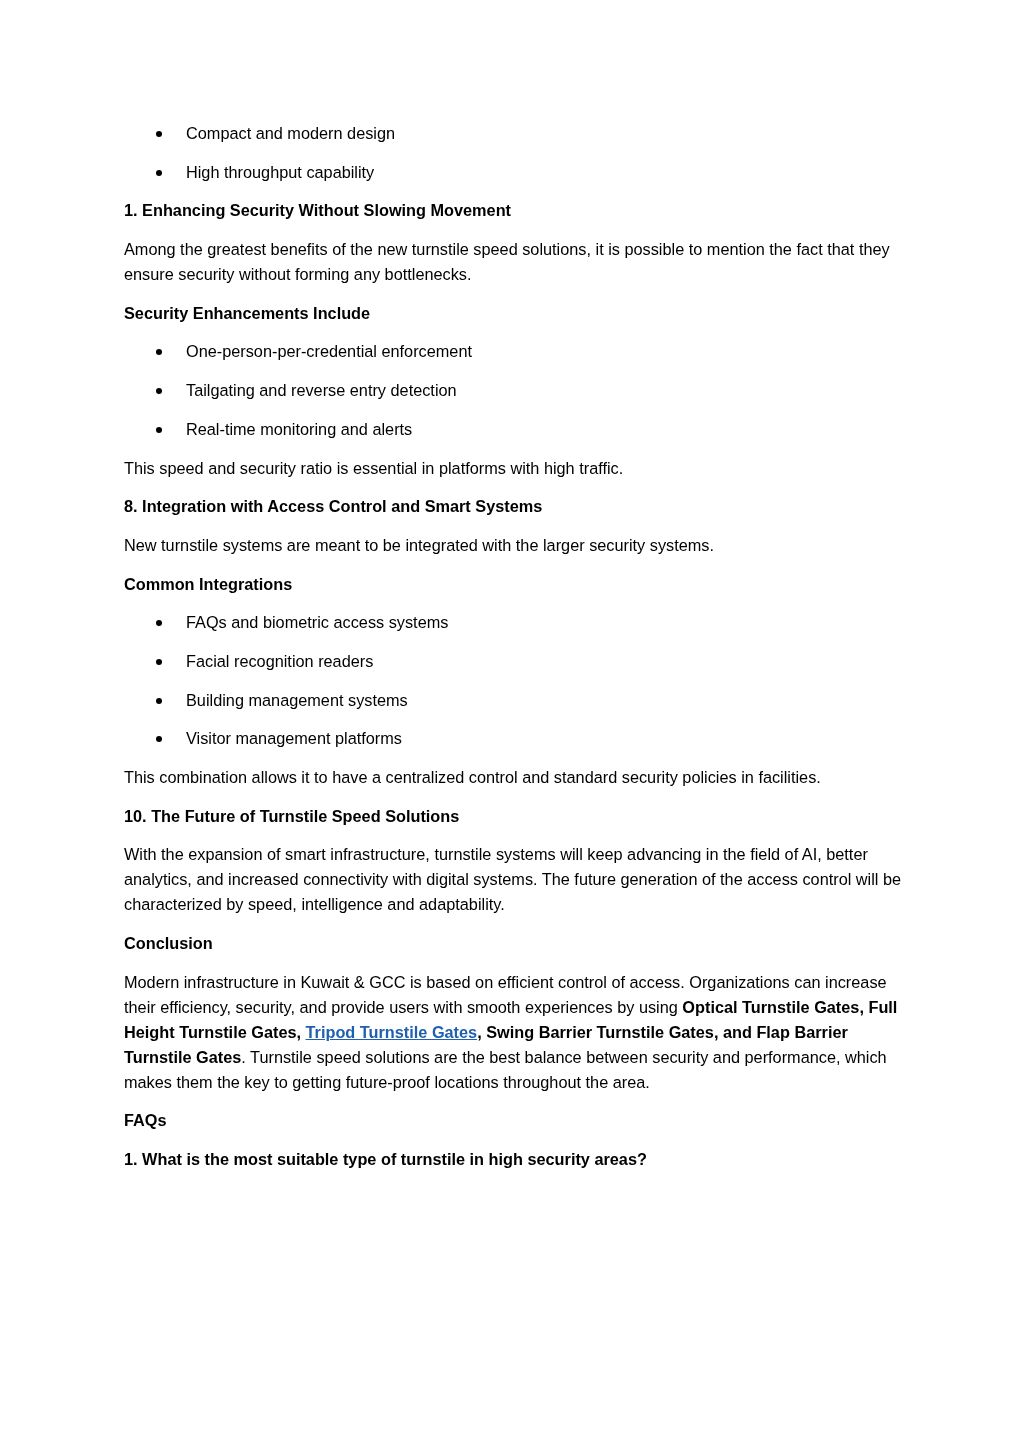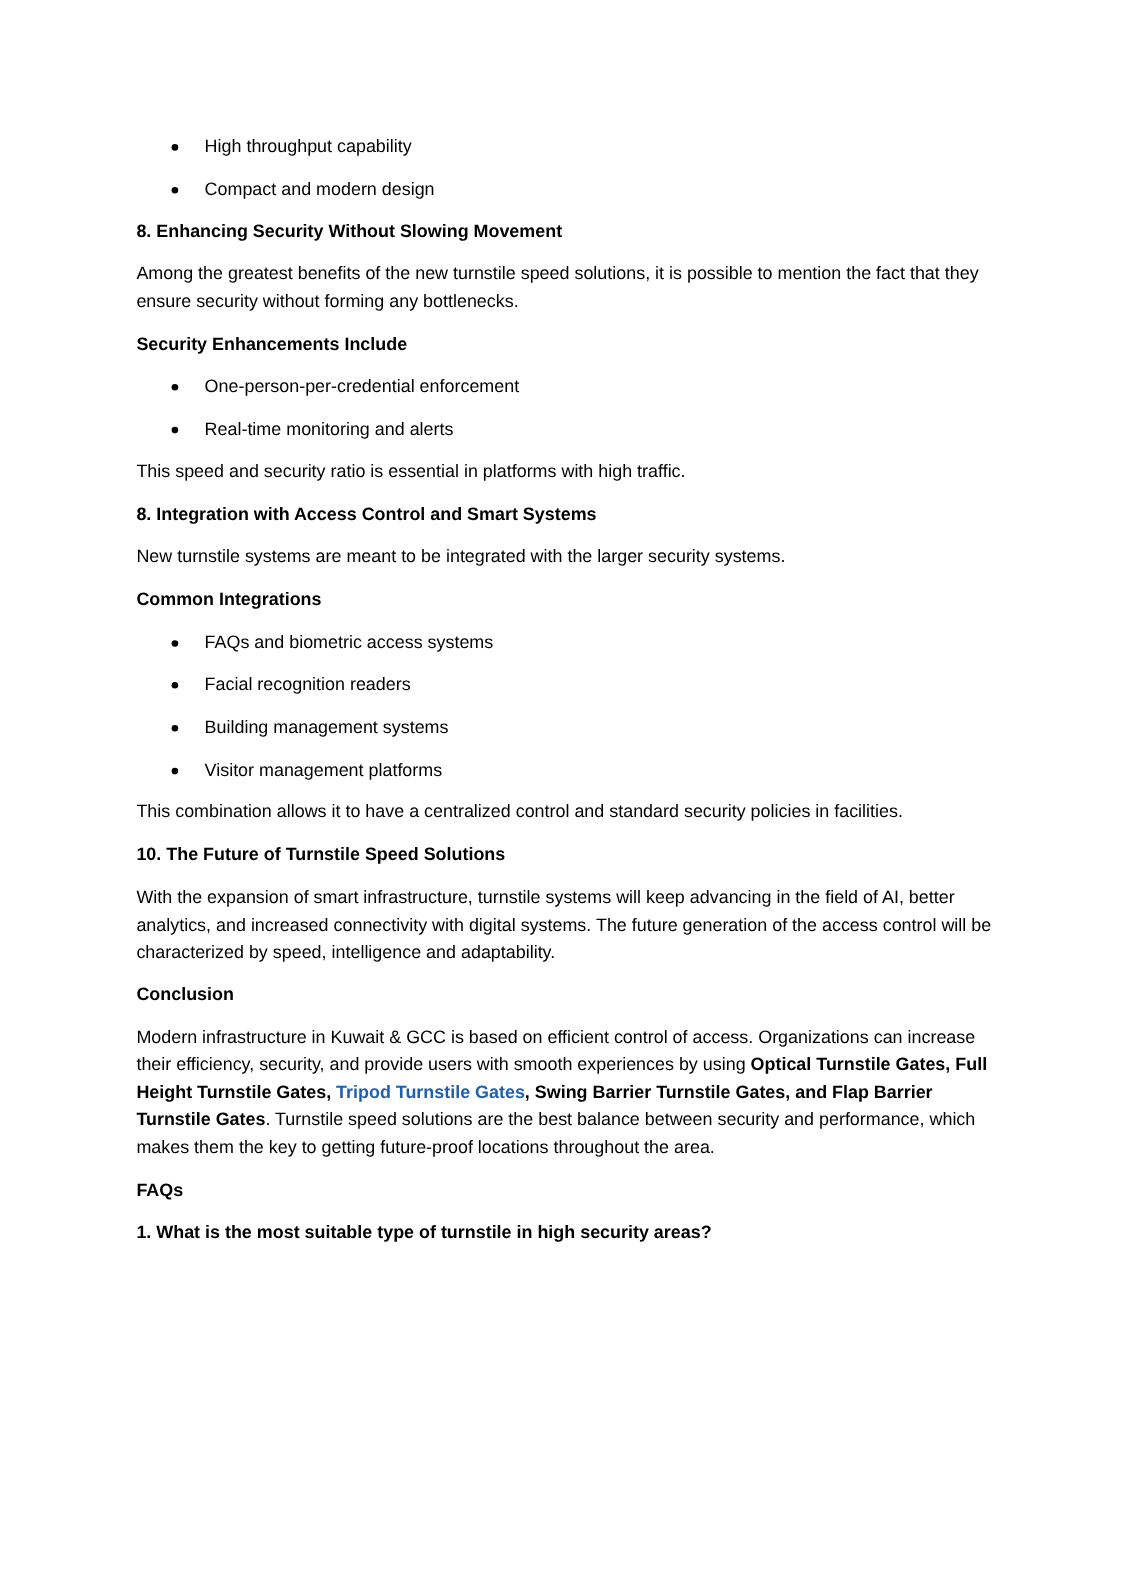--- a/index.html
+++ b/index.html
@@ -7,37 +7,38 @@
     .page {
       position: absolute; left: 124px; top: 121px; width: 780px;
       font-family: "Liberation Sans", sans-serif;
       font-size: 16.3px; color: #000000; line-height: 25px;
     }
     p { margin: 0 0 13.7px 0; }
     h3 { margin: 0 0 13.7px 0; font-size: 16.3px; font-weight: bold; line-height: 25px; }
     ul { list-style: none; margin: 0; padding: 0; }
     li { position: relative; padding-left: 62px; margin: 0 0 13.7px 0; line-height: 25px; }
     .bullet { position: absolute; left: 32px; top: 10px; width: 6px; height: 6px; background: #000; border-radius: 50%; }
-    a.link { color: #1f5fb0; font-weight: bold; }
+    a.link { color: #1f5fb0; text-decoration: underline; font-weight: bold; }
     b { font-weight: bold; }
   </style>
 </head>
 <body>
 
 <div class="page">
   <ul>
+    <li><span class="bullet"></span><span>Compact and modern design</span></li>
     <li><span class="bullet"></span><span>High throughput capability</span></li>
-    <li><span class="bullet"></span><span>Compact and modern design</span></li>
   </ul>
 
-  <h3>8. Enhancing Security Without Slowing Movement</h3>
+  <h3>1. Enhancing Security Without Slowing Movement</h3>
   <p>Among the greatest benefits of the new turnstile speed solutions, it is possible to mention the fact that they ensure security without forming any bottlenecks.</p>
   <h3>Security Enhancements Include</h3>
   <ul>
     <li><span class="bullet"></span><span>One-person-per-credential enforcement</span></li>
+    <li><span class="bullet"></span><span>Tailgating and reverse entry detection</span></li>
     <li><span class="bullet"></span><span>Real-time monitoring and alerts</span></li>
   </ul>
   <p>This speed and security ratio is essential in platforms with high traffic.</p>
 
   <h3>8. Integration with Access Control and Smart Systems</h3>
   <p>New turnstile systems are meant to be integrated with the larger security systems.</p>
   <h3>Common Integrations</h3>
   <ul>
     <li><span class="bullet"></span><span>FAQs and biometric access systems</span></li>
     <li><span class="bullet"></span><span>Facial recognition readers</span></li>

